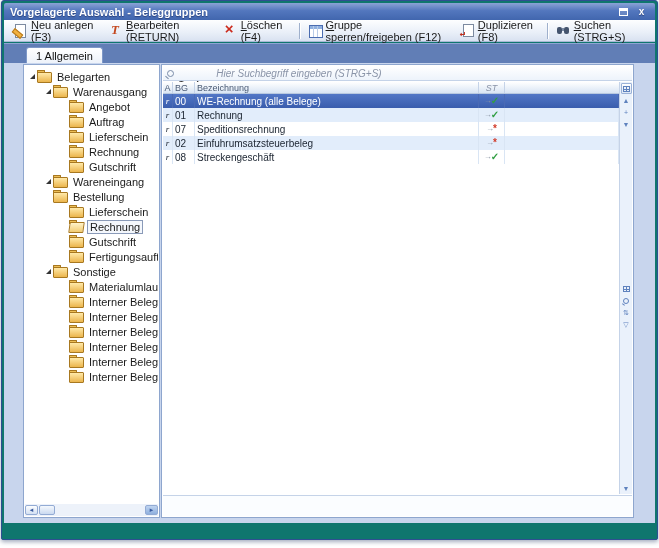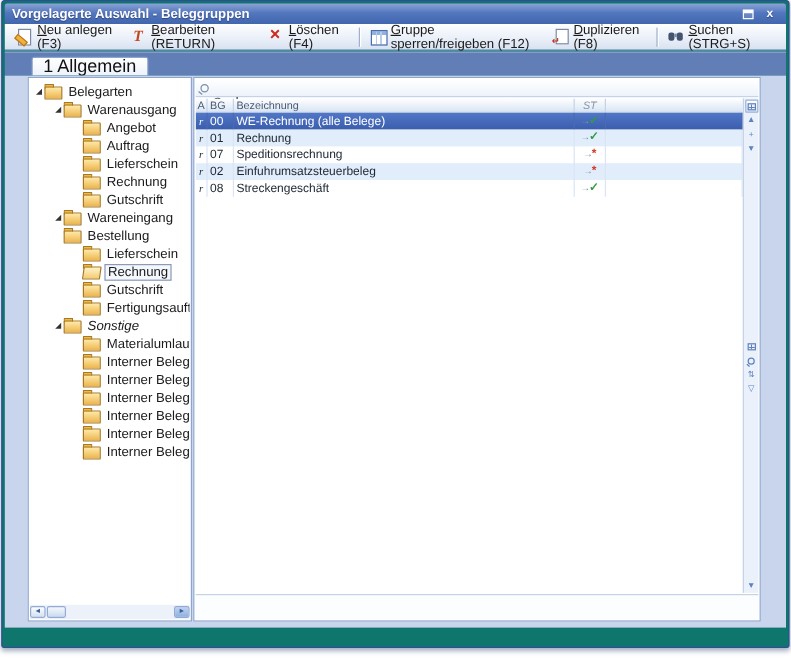--- a/index.html
+++ b/index.html
@@ -31,21 +31,21 @@
   .lock-group-icon::before{content:"";position:absolute;left:1px;top:1px;width:12px;height:11px;border:1px solid #4A6CB0;
     background:linear-gradient(90deg,transparent 0 3px,#B8CCE8 3px 4px,transparent 4px 7px,#B8CCE8 7px 8px,transparent 8px),
     linear-gradient(#8FB0E0 0 3px,#fff 3px);}
   .duplicate-icon::before{content:"";position:absolute;left:3px;top:0;width:9px;height:11px;background:#fff;border:1px solid #7C8AA0;}
   .duplicate-icon::after{content:"↵";position:absolute;left:0;bottom:-2px;font:bold 8px "DejaVu Sans",sans-serif;color:#C03020;}
   .search-icon::before{content:"";position:absolute;left:1px;top:3px;width:5px;height:7px;background:#44546E;border-radius:2px;box-shadow:7px 0 0 #44546E;}
   .search-icon::after{content:"";position:absolute;left:6px;top:4px;width:2px;height:3px;background:#7A8AA4;}
   
   .tabstrip{position:absolute;left:2px;right:2px;top:42px;height:20px;background:#617EB6;border-top:1px solid #8FA5D2;}
   .tab{position:absolute;left:22px;bottom:0;height:16px;padding:0 9px;background:linear-gradient(#FFFFFF,#EDF2FA);
-    border:1px solid #7E98C8;border-bottom:none;border-radius:3px 3px 0 0;font-size:15px;color:#111;
+    border:1px solid #7E98C8;border-bottom:none;border-radius:3px 3px 0 0;font-size:11px;color:#111;
     display:flex;align-items:center;}
   
   .content{position:absolute;left:2px;right:2px;top:62px;bottom:16px;background:#C8D5ED;}
   
   .tree-panel{position:absolute;left:19px;top:1px;width:137px;bottom:5px;background:#fff;border:1px solid #8EA6CE;}
   .tree-items{position:absolute;inset:1px 1px 14px 1px;overflow:hidden;padding-top:3px;}
   .tree-item{height:15px;display:flex;align-items:center;font-size:11px;color:#1A1A1A;white-space:nowrap;}
   .expander{width:10px;flex:0 0 10px;display:flex;align-items:center;justify-content:center;}
   .expander.exp::before{content:"";width:0;height:0;border-bottom:5px solid #333;border-left:5px solid transparent;}
   .folder{width:14px;height:10px;flex:0 0 14px;position:relative;margin-right:4px;}
@@ -211,21 +211,21 @@
           <div class="tree-item" style="padding-left: 34px;">
     <span class="expander"></span>
     <span class="folder"></span>
     <span class="tree-label">Gutschrift</span>
   </div>
           <div class="tree-item" style="padding-left: 34px;">
     <span class="expander"></span>
     <span class="folder"></span>
     <span class="tree-label">Fertigungsauftrag (PPS)</span>
   </div>
-          <div class="tree-item" style="padding-left: 18px; font-style: italic;">
+          <div class="tree-item" style="padding-left: 18px;">
     <span class="expander exp"></span>
     <span class="folder"></span>
     <span class="tree-label">Sonstige</span>
   </div>
           <div class="tree-item" style="padding-left: 34px;">
     <span class="expander"></span>
     <span class="folder"></span>
     <span class="tree-label">Materialumlauf/Reparatur</span>
   </div>
           <div class="tree-item" style="padding-left: 34px;">
@@ -263,20 +263,21 @@
         <span class="hs-btn">◄</span>
         <span class="hs-thumb"></span>
         <span class="hs-btn right">►</span>
       </div>
     </div>
 
     <div class="table-panel">
       <div class="search-row">
         <span class="mag"></span>
         <span class="search-label">Suche:</span>
+        <span class="search-placeholder">Hier Suchbegriff eingeben (STRG+S)</span>
       </div>
 
       <div class="grid">
         <div class="grid-header">
           <span class="hcell c-a">A</span>
           <span class="hcell c-bg">BG</span>
           <span class="hcell c-bez">Bezeichnung</span>
           <span class="hcell c-st">ST</span>
           <span class="hcell c-fill"></span>
         </div>

